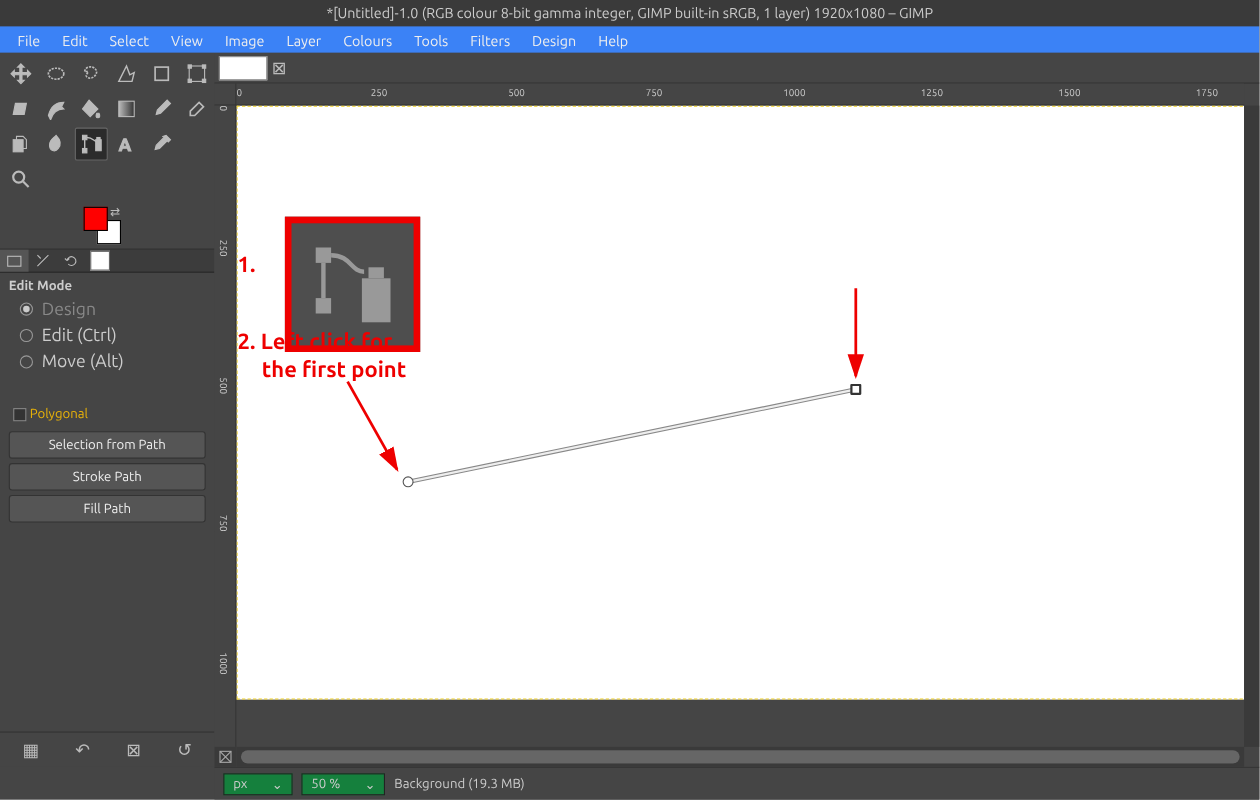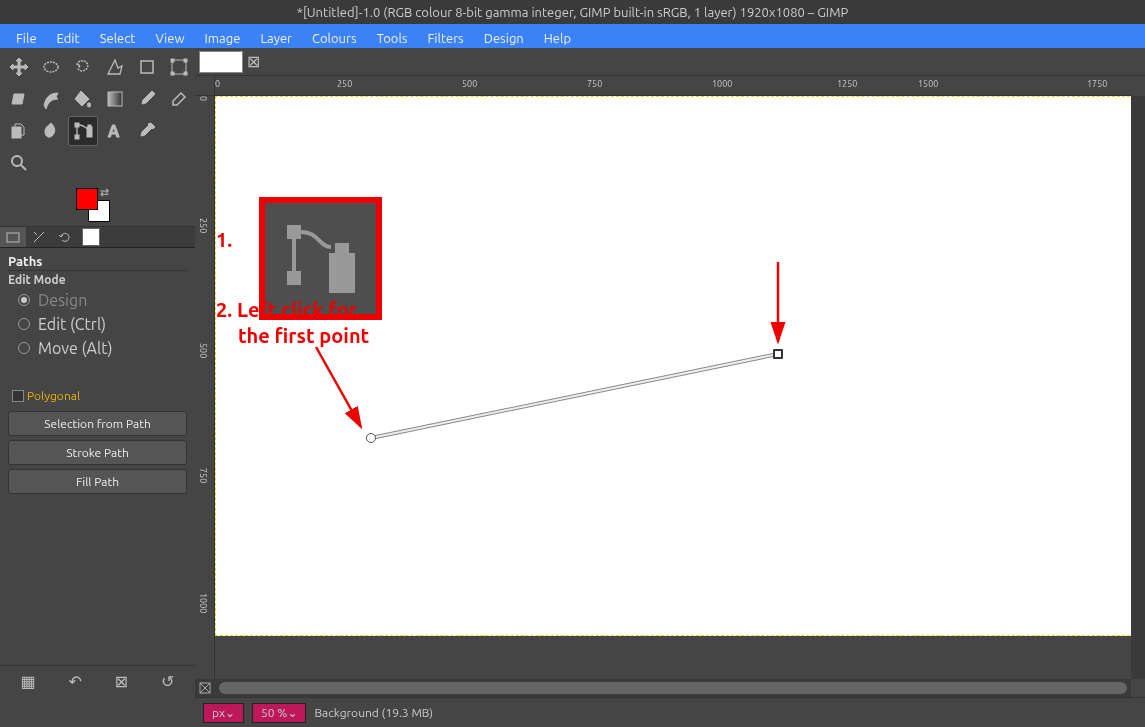--- a/index.html
+++ b/index.html
@@ -50,21 +50,21 @@
 .callout-box { position: absolute; left: 43px; top: 100px; width: 123px; height: 123px; background: #4e4e4e; border: 6px solid #e00; display: flex; align-items: center; justify-content: center; }
 .callout-box svg { width: 80px; height: 80px; }
 .ann { position: absolute; color: #e00; font-weight: bold; font-size: 20px; line-height: 1.3; }
 .arrow-svg { position: absolute; pointer-events: none; }
 .scroll-v { position: absolute; right: 0; top: 48px; bottom: 18px; width: 14px; background: #3a3a3a; }
 .scroll-h { position: absolute; left: 20px; right: 14px; bottom: 0; height: 18px; background: #3a3a3a; display: flex; align-items: center; }
 .scroll-nav { position: absolute; left: 0; bottom: 0; width: 20px; height: 18px; background: #3a3a3a; display:flex; align-items:center; justify-content:center; }
 .scroll-track { flex: 1; height: 12px; background: #333; margin: 0 4px; border-radius: 6px; position: relative; }
 .scroll-thumb { height: 12px; background: #666; border-radius: 6px; }
 .status-bar { height: 30px; background: #454545; border-top: 1px solid #333; display: flex; align-items: center; padding: 0 8px; gap: 8px; color: #ccc; font-size: 12px; margin-left: 195px; }
-.status-sel { background: #be185d; border: 1px solid #222; padding: 2px 8px; display: flex; align-items: center; gap: 0; }
+.status-sel { background: #15803d; border: 1px solid #222; padding: 2px 8px; display: flex; align-items: center; gap: 22px; }
 .disabled-text { color: #888; }
 </style>
 </head>
 <body>
 
 <div class="title-bar">
   <span>*[Untitled]-1.0 (RGB colour 8-bit gamma integer, GIMP built-in sRGB, 1 layer) 1920x1080 – GIMP</span>
 </div>
 
 <div class="menu-bar">
@@ -213,21 +213,20 @@
         </div>
       <div class="tab">
           <svg viewBox="0 0 14 14">
             <path d="M3 7a4 4 0 1 1 1 3M3 7l-2-2m2 2l2-2" stroke="#bbb" fill="none"></path>
           </svg>
         </div>
       <div class="swatch"></div>
     </div>
 
     <div class="options">
-      <div class="section-title">Paths</div>
       <div class="subsection">Edit Mode</div>
       <div class="radio-row">
         <span class="radio sel"></span>
         <span class="disabled-text">Design</span>
       </div>
       <div class="radio-row">
         <span class="radio"></span>
         <span>Edit (Ctrl)</span>
       </div>
       <div class="radio-row">
@@ -258,21 +257,21 @@
     </div>
 
     <div class="ruler-corner"></div>
     <div class="h-ruler">
       <span class="ruler-lbl" style="left:0;top:3px">0</span>
       <span class="ruler-lbl" style="left:122px;top:3px">250</span>
       <span class="ruler-lbl" style="left:247px;top:3px">500</span>
       <span class="ruler-lbl" style="left:372px;top:3px">750</span>
       <span class="ruler-lbl" style="left:497px;top:3px">1000</span>
       <span class="ruler-lbl" style="left:622px;top:3px">1250</span>
-      <span class="ruler-lbl" style="left:703px;top:3px">1500</span>
+      <span class="ruler-lbl" style="left:747px;top:3px">1500</span>
       <span class="ruler-lbl" style="left:872px;top:3px">1750</span>
     </div>
     <div class="v-ruler">
       <span class="ruler-lbl" style="left:3px;top:0;writing-mode:vertical-rl">0</span>
       <span class="ruler-lbl" style="left:3px;top:122px;writing-mode:vertical-rl">250</span>
       <span class="ruler-lbl" style="left:3px;top:247px;writing-mode:vertical-rl">500</span>
       <span class="ruler-lbl" style="left:3px;top:372px;writing-mode:vertical-rl">750</span>
       <span class="ruler-lbl" style="left:3px;top:497px;writing-mode:vertical-rl">1000</span>
     </div>
 

